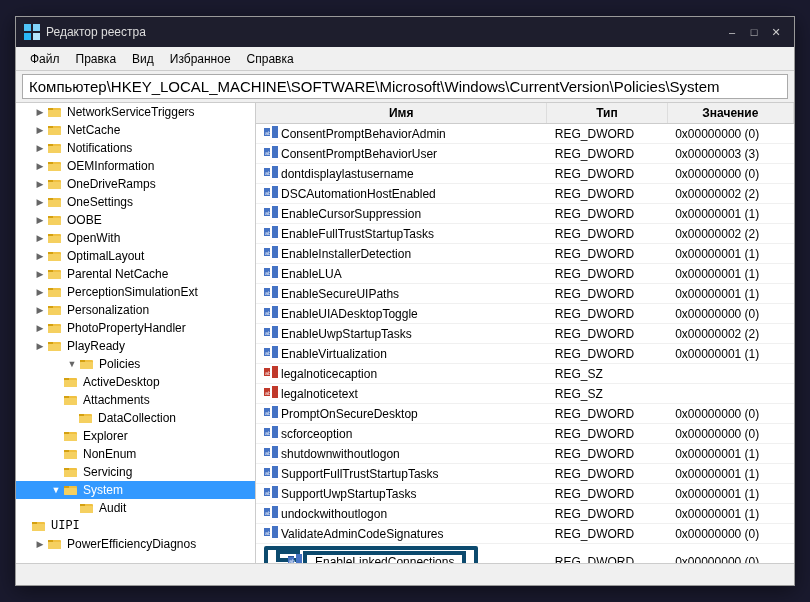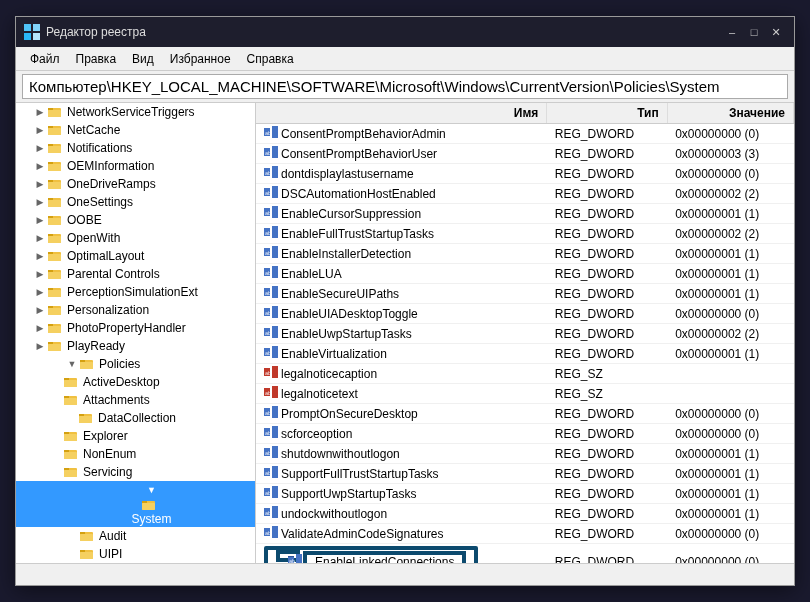--- a/index.html
+++ b/index.html
@@ -100,21 +100,21 @@
       font-size: 12px;
     }
     .tree-item {
       display: flex;
       align-items: center;
       padding: 1px 0;
       cursor: pointer;
       white-space: nowrap;
       color: #000;
     }
-    .tree-item.selected { background: #3399ff; color: #fff; flex-direction: column; }
+    .tree-item.selected { background: #3399ff; color: #fff; }
     .tree-item.selected .tree-label { color: #fff; }
     .tree-arrow {
       width: 16px;
       height: 16px;
       display: flex;
       align-items: center;
       justify-content: center;
       font-size: 9px;
       color: #666;
       flex-shrink: 0;
@@ -141,21 +141,21 @@
     }
     .details-table {
       width: 100%;
       border-collapse: collapse;
     }
     .details-table th {
       background: #f0f0f0;
       border-bottom: 1px solid #ccc;
       border-right: 1px solid #ddd;
       padding: 3px 8px;
-      text-align: right;
+      text-align: center;
       font-weight: 600;
       font-size: 12px;
       position: sticky;
       top: 0;
       z-index: 1;
     }
     .details-table td {
       padding: 2px 8px;
       border-bottom: 1px solid #f0f0f0;
       font-size: 12px;
@@ -332,21 +332,21 @@
         </div>
         <div class="tree-item" style="padding-left: 16px;">
           <span class="tree-arrow closed"></span>
           <span class="folder-icon">
             <svg viewBox="0 0 14 12" xmlns="http://www.w3.org/2000/svg">
     <rect x="0" y="2" width="13" height="9" rx="1" fill="#f0c040"></rect>
     <rect x="0" y="4" width="13" height="7" rx="1" fill="#f5d060"></rect>
     <rect x="0" y="2" width="5" height="2" rx="0" fill="#d4a010"></rect>
   </svg>
           </span>
-          <span class="tree-label">Parental Controls</span>
+          <span class="tree-label">Parental NetCache</span>
         </div>
         <div class="tree-item" style="padding-left: 16px;">
           <span class="tree-arrow closed"></span>
           <span class="folder-icon">
             <svg viewBox="0 0 14 12" xmlns="http://www.w3.org/2000/svg">
     <rect x="0" y="2" width="13" height="9" rx="1" fill="#f0c040"></rect>
     <rect x="0" y="4" width="13" height="7" rx="1" fill="#f5d060"></rect>
     <rect x="0" y="2" width="5" height="2" rx="0" fill="#d4a010"></rect>
   </svg>
           </span>
@@ -477,21 +477,21 @@
           <span class="tree-arrow empty"></span>
           <span class="folder-icon">
             <svg viewBox="0 0 14 12" xmlns="http://www.w3.org/2000/svg">
     <rect x="0" y="2" width="13" height="9" rx="1" fill="#f0c040"></rect>
     <rect x="0" y="4" width="13" height="7" rx="1" fill="#f5d060"></rect>
     <rect x="0" y="2" width="5" height="2" rx="0" fill="#d4a010"></rect>
   </svg>
           </span>
           <span class="tree-label">Audit</span>
         </div>
-        <div class="tree-item" style="padding-left: 48px;">
+        <div class="tree-item" style=" font-family: Liberation Mono, monospace;">
           <span class="tree-arrow empty"></span>
           <span class="folder-icon">
             <svg viewBox="0 0 14 12" xmlns="http://www.w3.org/2000/svg">
     <rect x="0" y="2" width="13" height="9" rx="1" fill="#f0c040"></rect>
     <rect x="0" y="4" width="13" height="7" rx="1" fill="#f5d060"></rect>
     <rect x="0" y="2" width="5" height="2" rx="0" fill="#d4a010"></rect>
   </svg>
           </span>
           <span class="tree-label">UIPI</span>
         </div>

